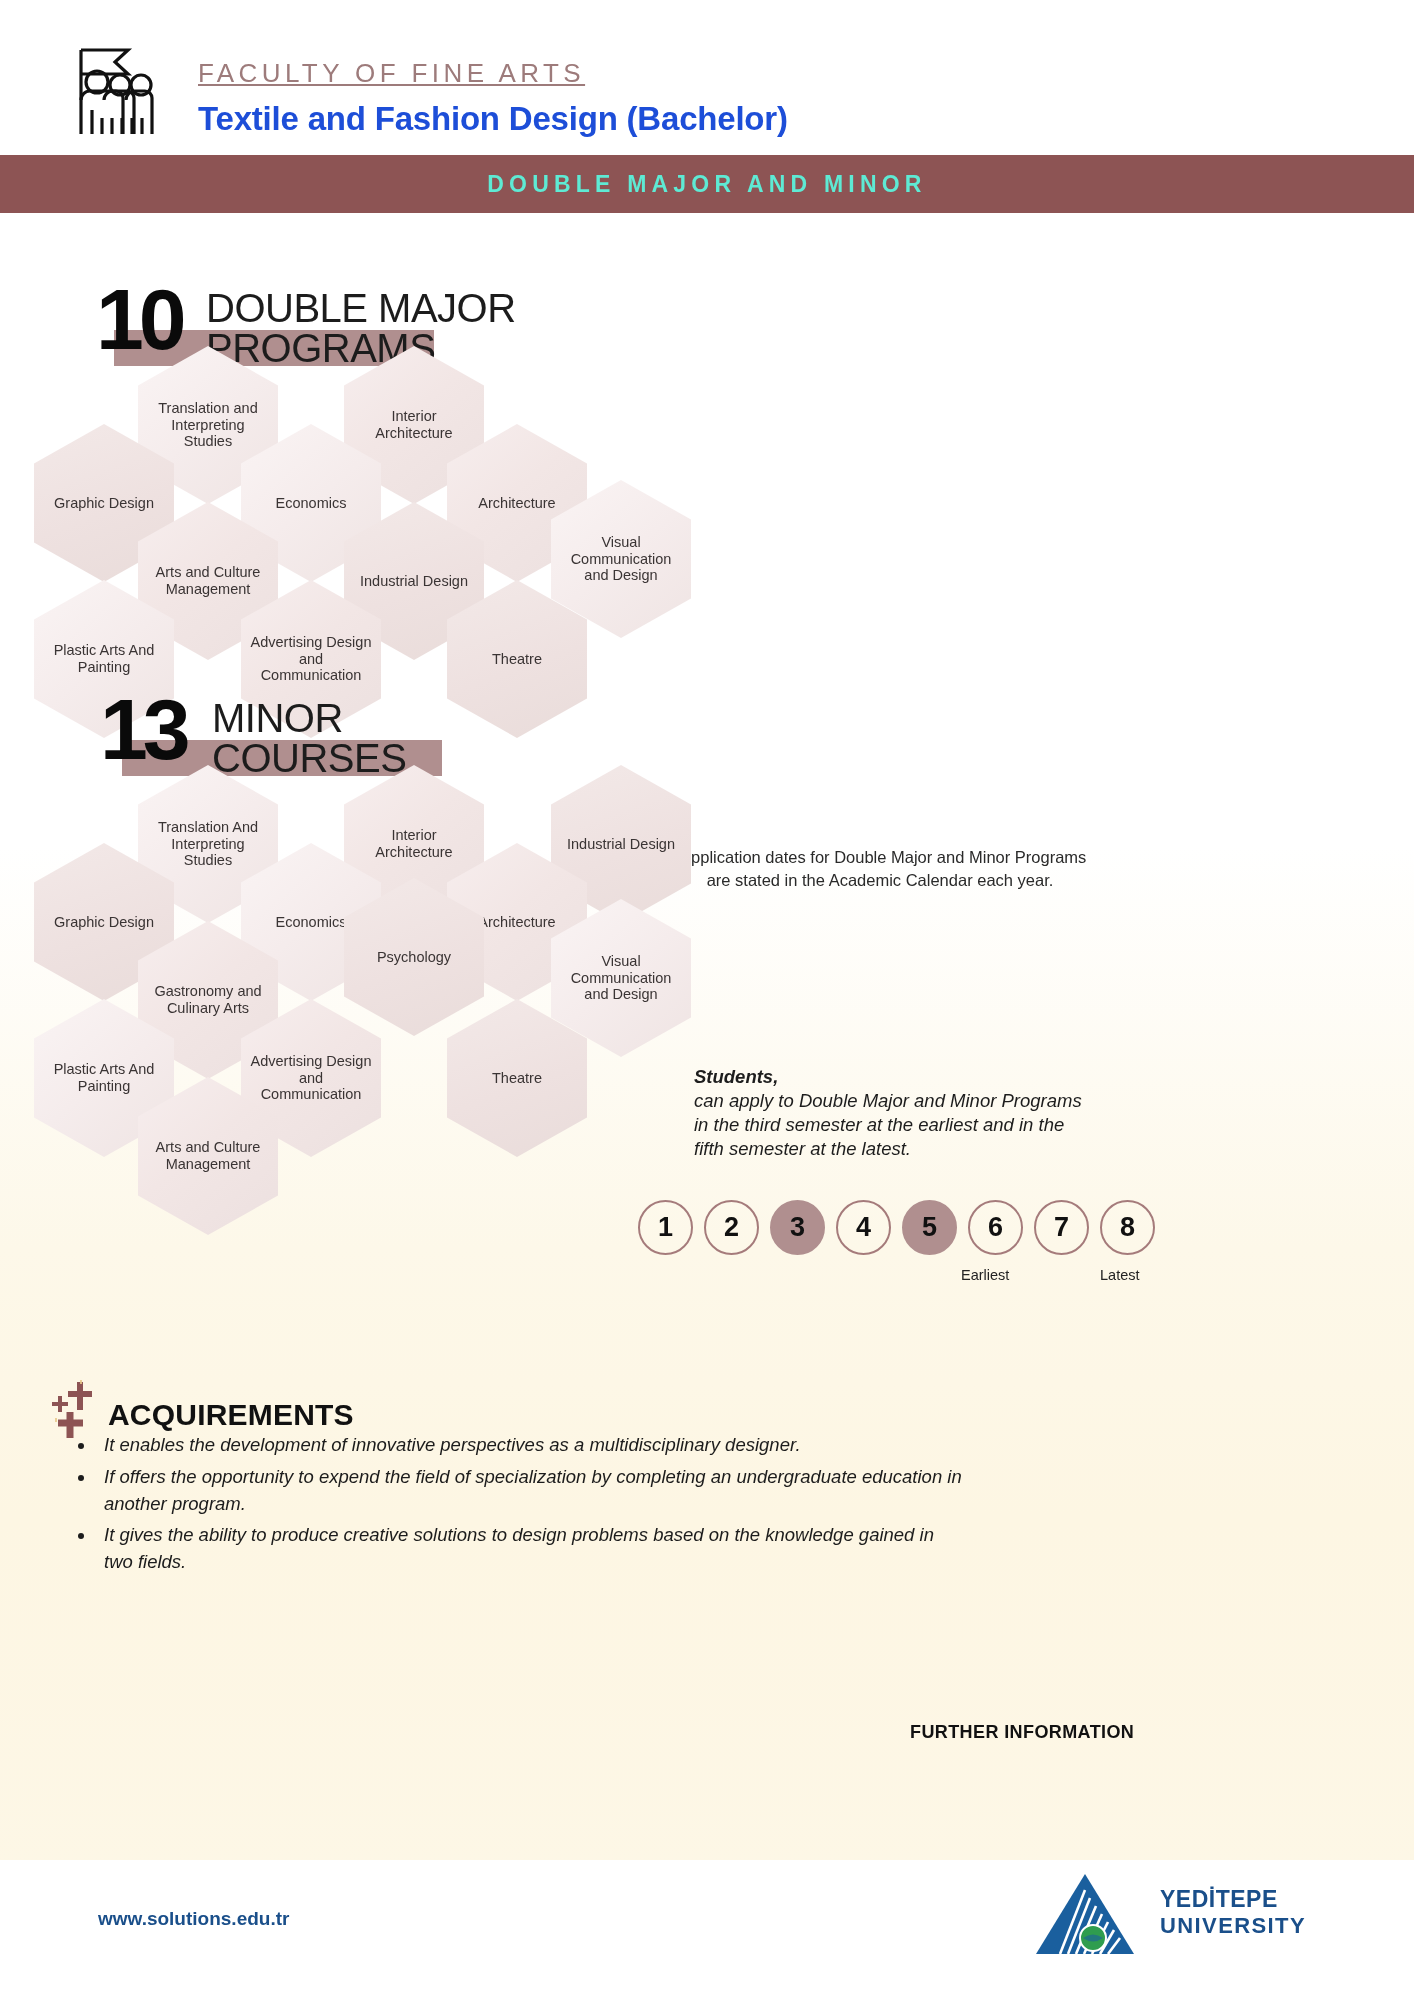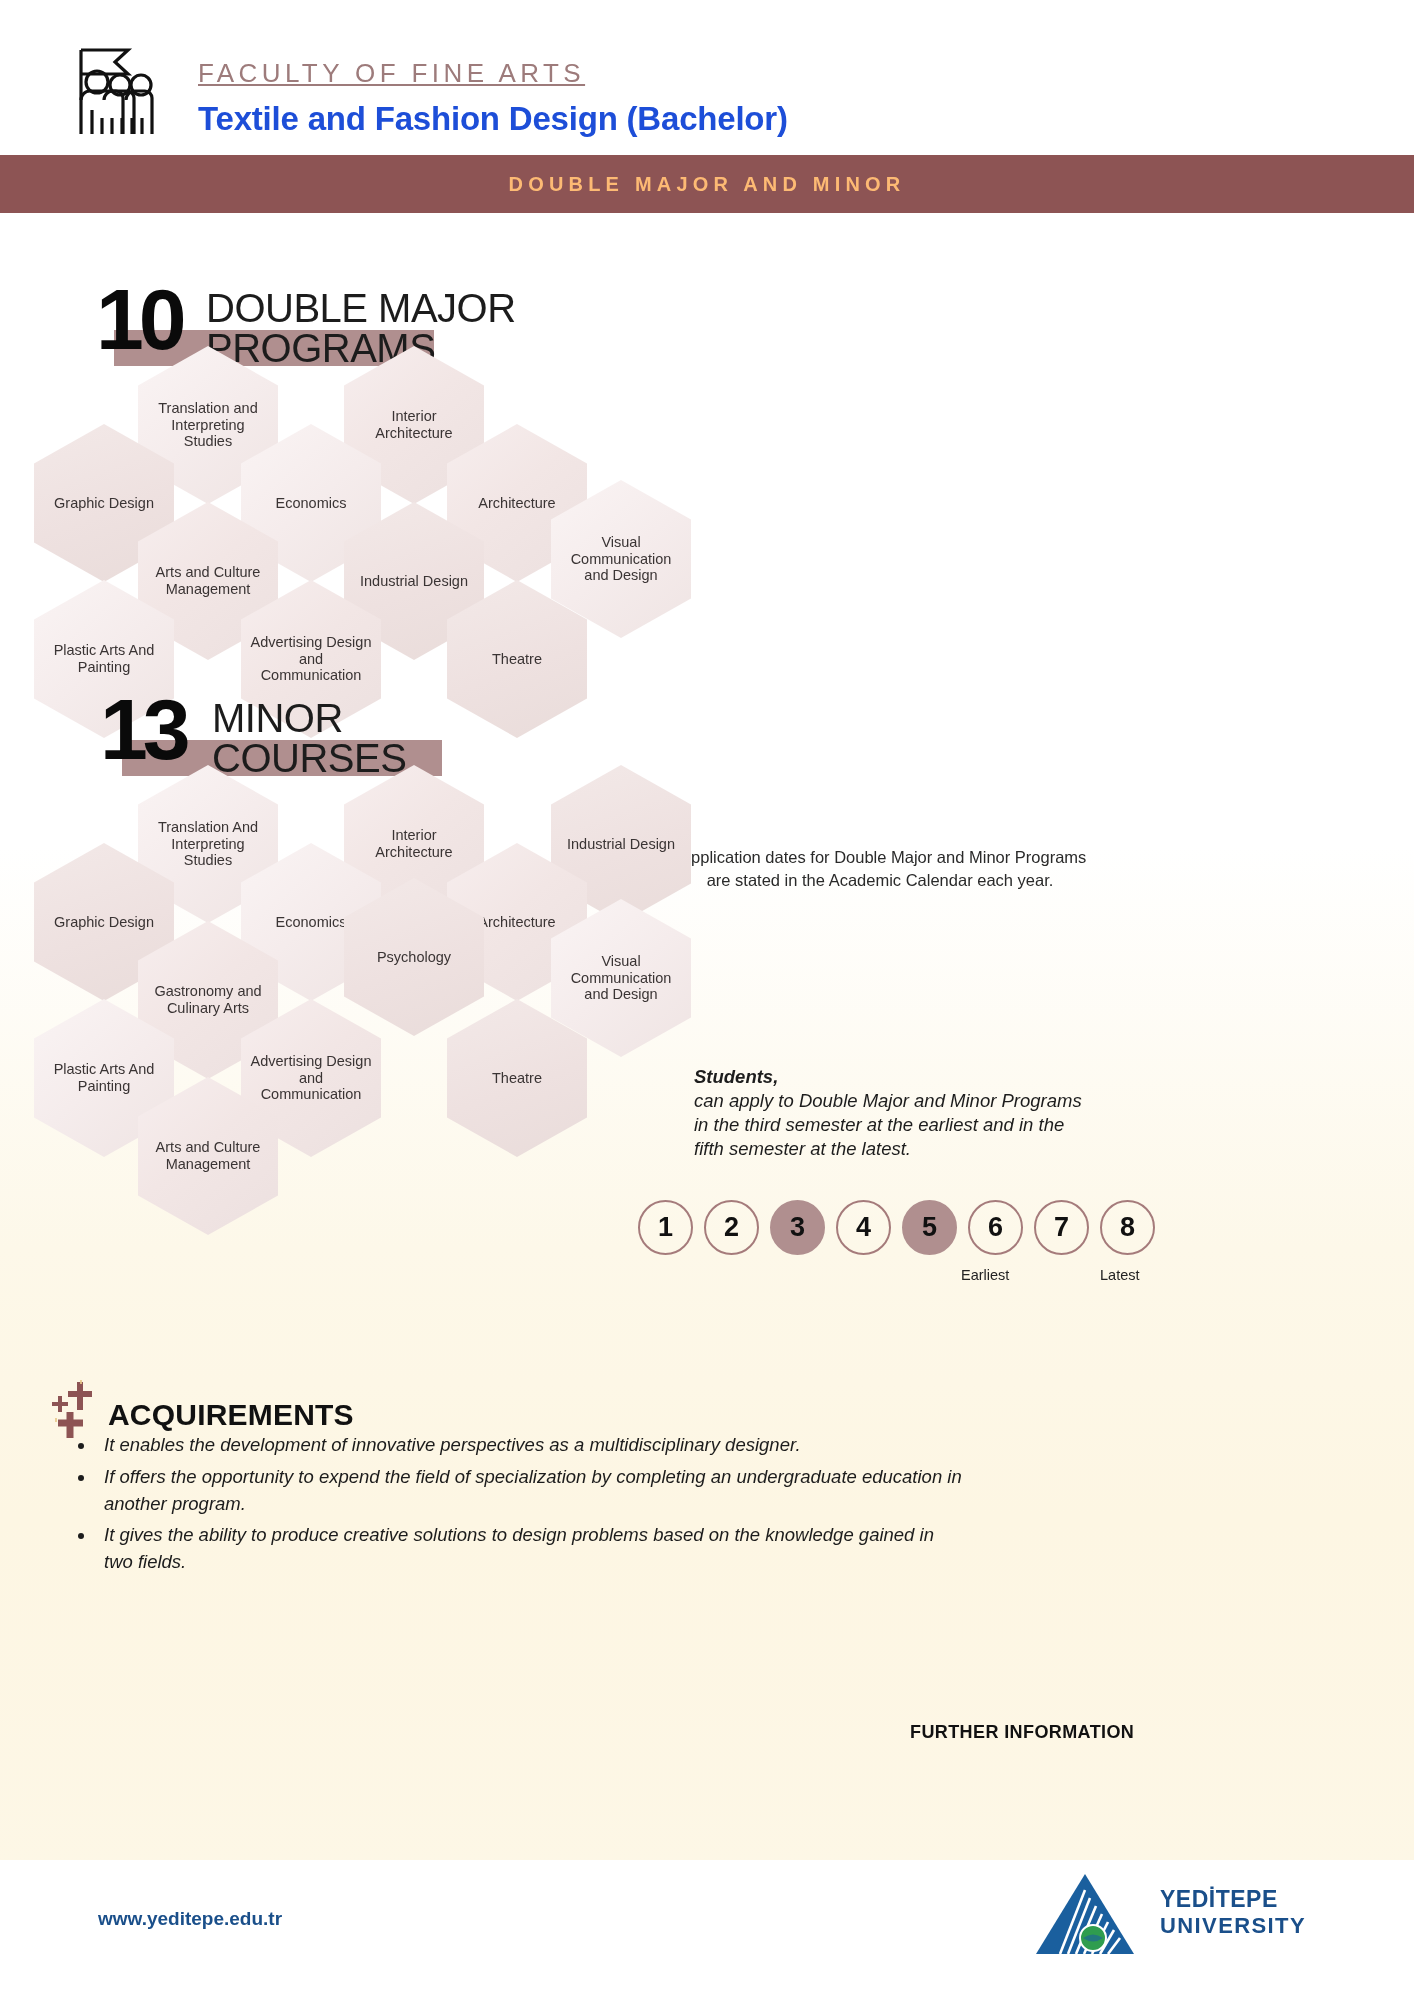--- a/index.html
+++ b/index.html
@@ -32,21 +32,21 @@
     position: absolute; left: 198px; top: 100px;
     font-size: 33px; font-weight: bold; color: #1d4ed8; letter-spacing: -0.2px;
   }
 
   
   .banner {
     position: absolute; left: 0; top: 155px; width: 1414px; height: 58px;
     background: #8d5454; display: flex; align-items: center; justify-content: center;
   }
   .banner-text {
-    color: #fdba74; font-size: 20px; font-weight: bold; letter-spacing: 5.2px;
+    color: #5eead4; font-size: 23px; font-weight: bold; letter-spacing: 5.2px;
   }
 
   
   .sec-head { position: absolute; }
   .sec-head .hl-bar {
     position: absolute; left: 18px; top: 50px; width: 320px; height: 36px;
     background: #b08f8f;
   }
   .sec-head .num {
     position: absolute; left: 0px; top: -4px;
@@ -301,21 +301,21 @@
   </div>
   <div class="acq-title">ACQUIREMENTS</div>
   <ul class="acq-list">
     <li>It enables the development of innovative perspectives as a multidisciplinary designer.</li>
     <li>If offers the opportunity to expend the field of specialization by completing an undergraduate education in another program.</li>
     <li>It gives the ability to produce creative solutions to design problems based on the knowledge gained in two fields.</li>
   </ul>
 
   <div class="fi-title">FURTHER INFORMATION</div>
 
-  <div class="site">www.yeditepe.edu.tr</div>
+  <div class="site">www.solutions.edu.tr</div>
   <div class="uni-logo">
     <svg viewBox="0 0 110 86" width="110" height="86">
       <g fill="#1a5f9e">
         <polygon points="55,2 104,82 6,82"></polygon>
       </g>
       <g stroke="#ffffff" stroke-width="2.6" fill="none">
         <path d="M30 82 L55 18"></path>
         <path d="M38 82 L60 26"></path>
         <path d="M46 82 L66 34"></path>
         <path d="M54 82 L72 42"></path>

